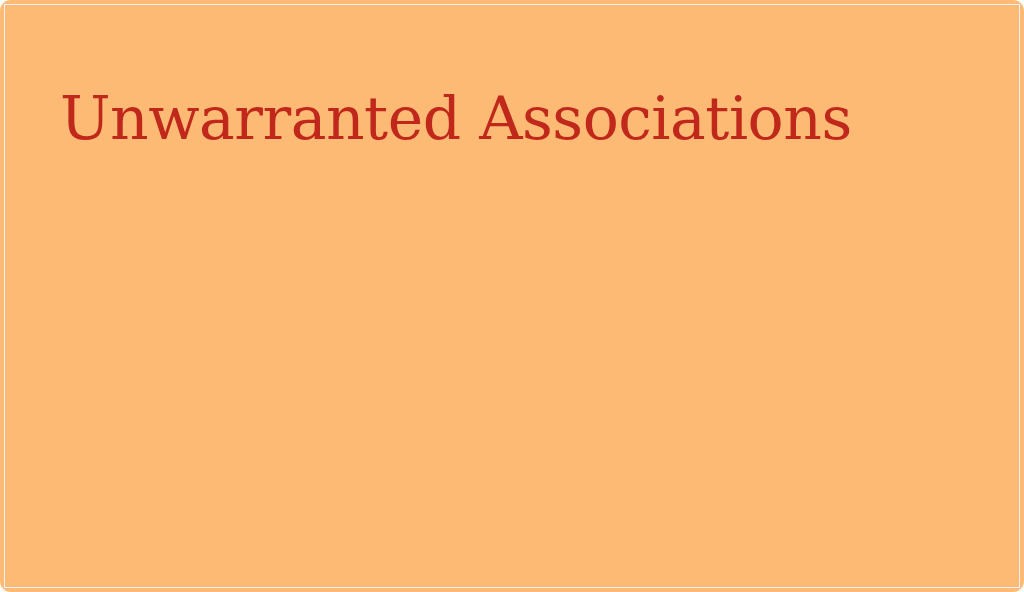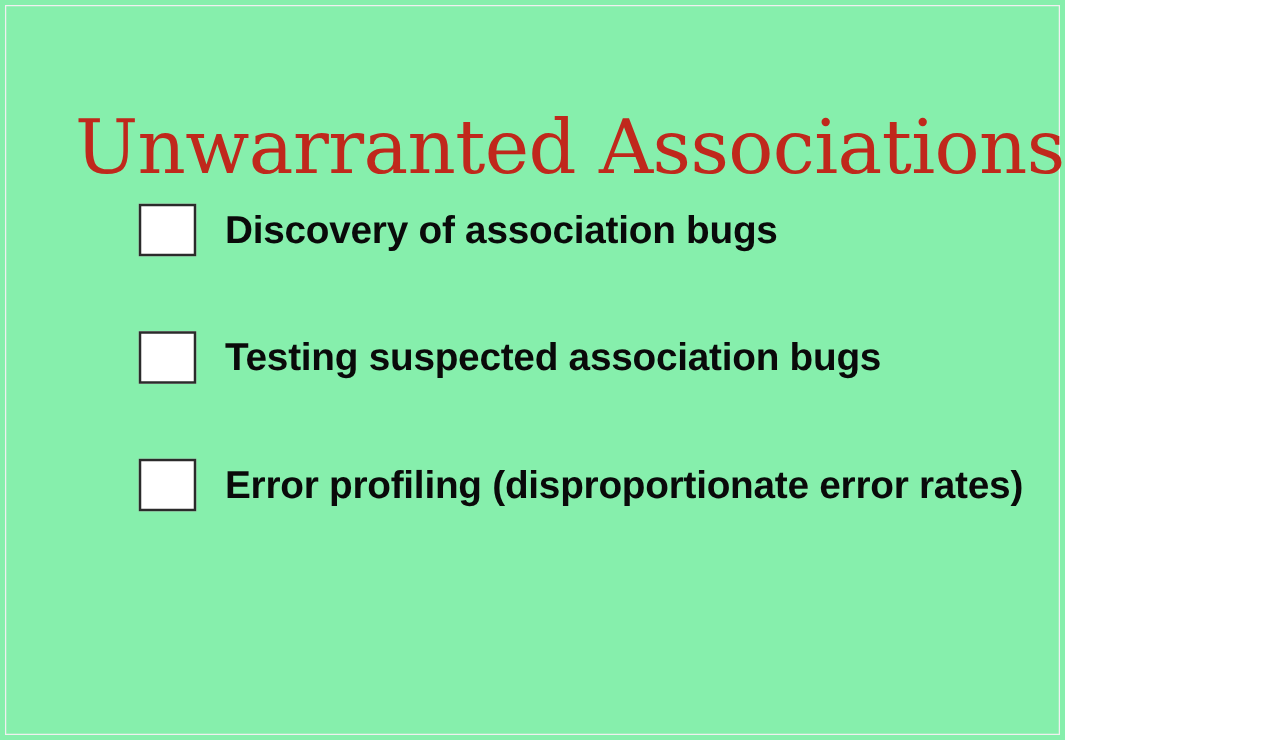--- a/index.html
+++ b/index.html
@@ -3,26 +3,27 @@
 <meta charset="utf-8">
 <style>
   html, body {
     margin: 0;
     padding: 0;
     background: #ffffff;
   }
 
   .slide {
     position: relative;
-    width: 852px;
+    width: 1024px;
     height: 592px;
-    background: #86efac;
+    background: #fdba74;
     overflow: hidden;
     box-sizing: border-box;
     font-family: "Liberation Sans", sans-serif;
+    border-radius: 11px;
   }
 
   
   .slide-frame {
     position: absolute;
     left: 4px;
     top: 4px;
     right: 4px;
     bottom: 4px;
     border: 1px solid #f0f0f0;
@@ -84,32 +85,14 @@
 </style>
 </head>
 <body>
 
 <div class="slide">
 
   <div class="slide-frame"></div>
 
   <h1 class="slide-title">Unwarranted Associations</h1>
 
-  <div class="bullet-list">
-
-    <div class="bullet-row">
-      <span class="checkbox"></span>
-      <span class="bullet-label">Discovery of association bugs</span>
-    </div>
-
-    <div class="bullet-row">
-      <span class="checkbox"></span>
-      <span class="bullet-label">Testing suspected association bugs</span>
-    </div>
-
-    <div class="bullet-row">
-      <span class="checkbox"></span>
-      <span class="bullet-label">Error profiling (disproportionate error rates)</span>
-    </div>
-
-  </div>
 
 </div>
 
 </body></html>

